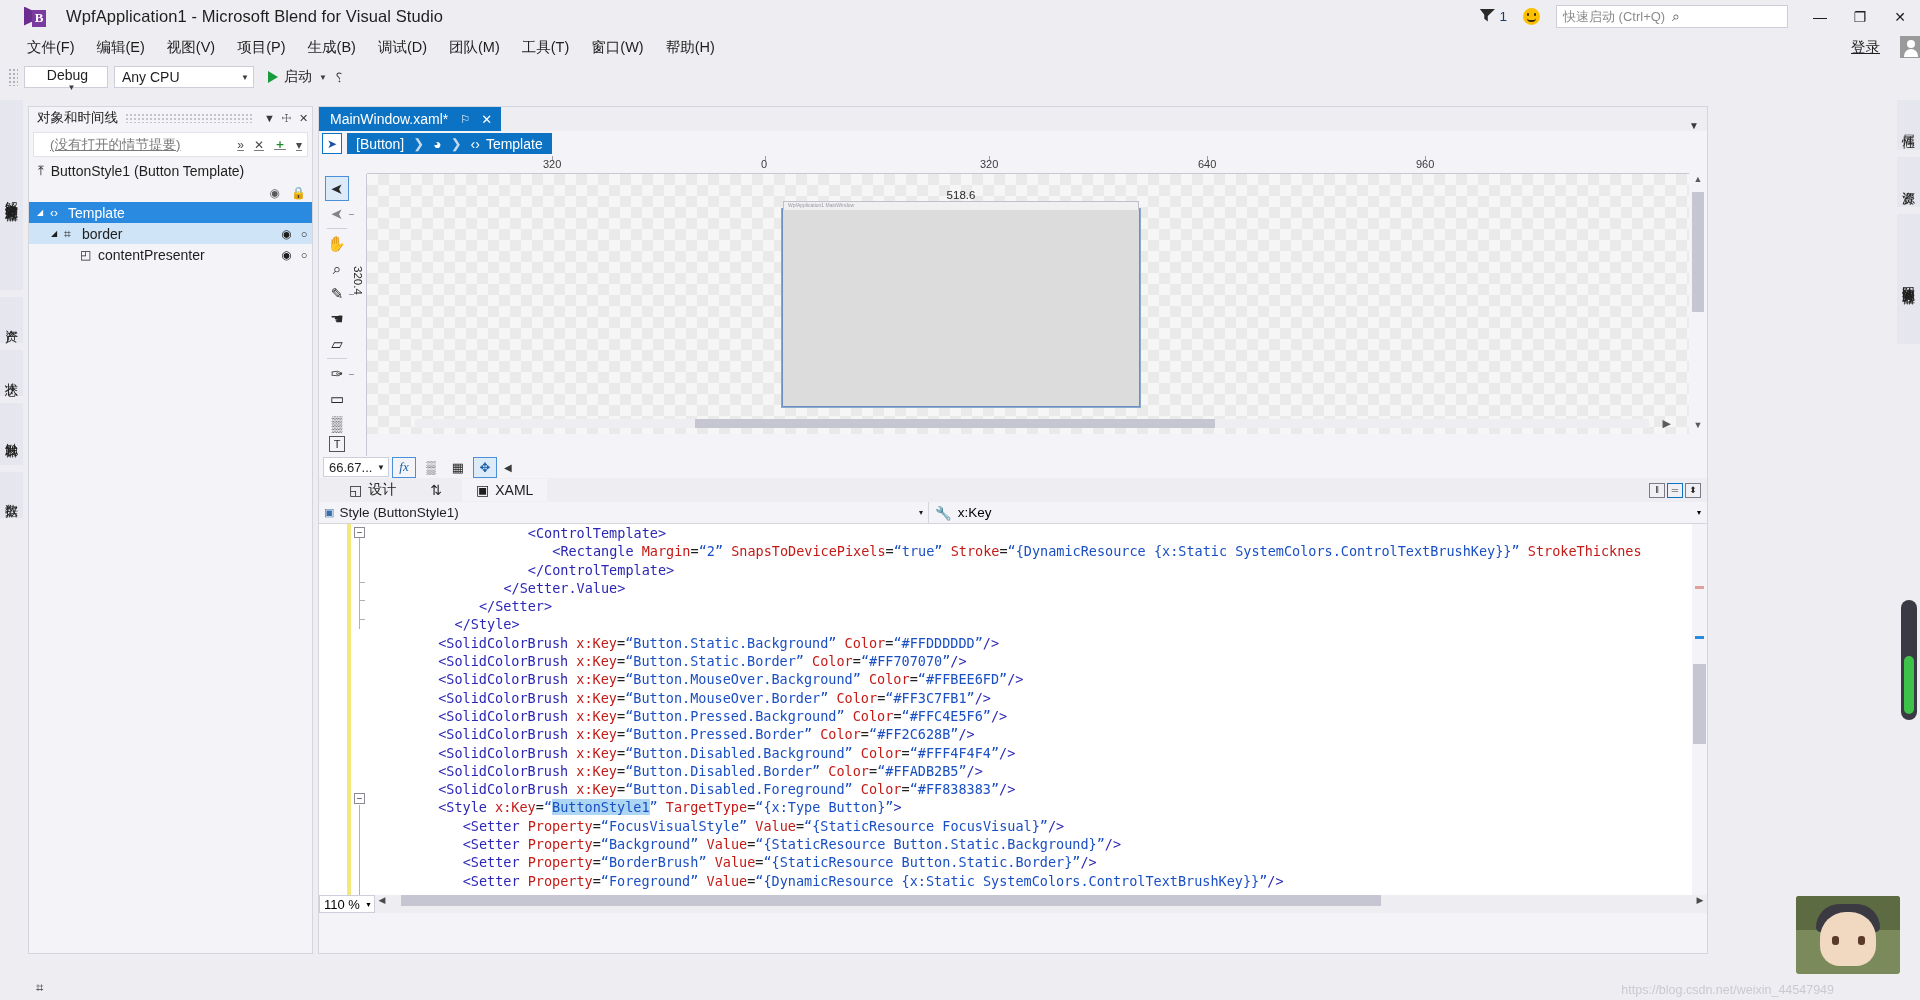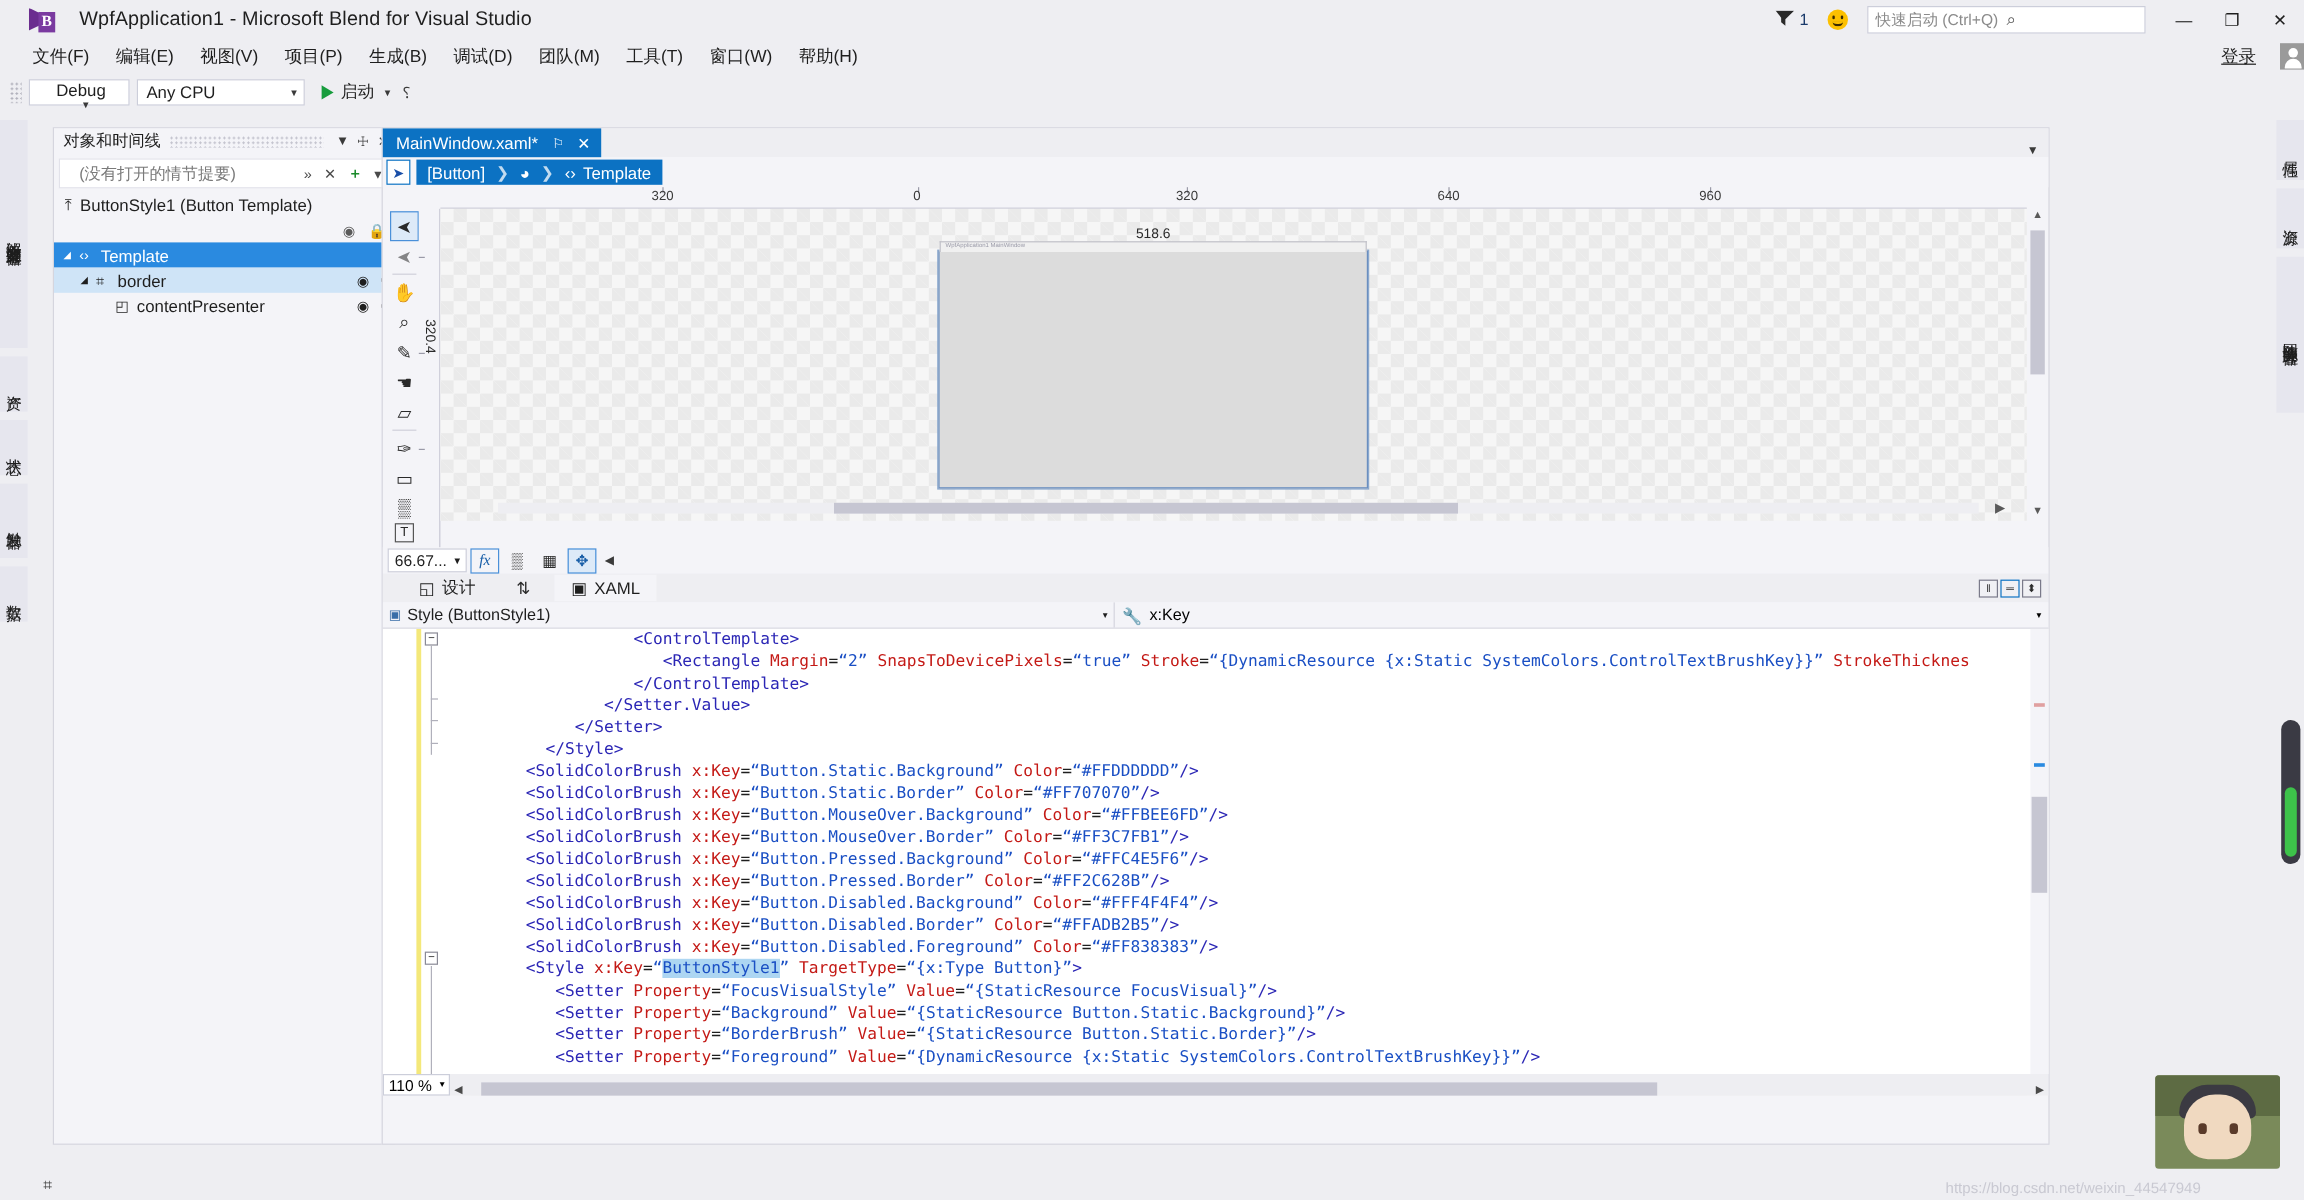--- a/index.html
+++ b/index.html
@@ -134,37 +134,37 @@
     font-family:"Liberation Sans", sans-serif;
     letter-spacing:1px;
   }
   .right-rail {
     position:absolute; right:0; top:100px; width:23px; height:900px;
     background:#eeeef2;
   }
 
   
   .obj-panel {
-    position:absolute; left:44px; top:106px; width:285px; height:848px;
+    position:absolute; left:28px; top:106px; width:285px; height:848px;
     background:#f4f4f8; border:1px solid #d5d5de;
   }
   .obj-header {
     height:22px; display:flex; align-items:center; padding-left:8px;
     font-size:13.5px; color:#1e1e1e; background:#f4f4f8;
   }
   .dots {
     flex:1; height:10px; margin: 0 7px;
     background-image: radial-gradient(#c3c3ce 1px, transparent 1px);
     background-size: 4px 4px; background-position: 0 4px;
   }
   .hdr-ico { width:17px; text-align:center; font-size:11px; color:#3a3a3a; }
   .obj-search {
     height:25px; background:#fff; margin: 3px 4px 0 4px;
     display:flex; align-items:center; padding-left:16px;
-    font-size:13.5px; color:#7a7a7a; border:1px solid #e2e2ea;
+    font-size:13.5px; color:#7a7a7a; border:1px solid #e2e2ea;text-decoration:underline;
   }
   .obj-search .sfill { flex:1; }
   .obj-search .sicon { font-size:12px; color:#4a4a4a; padding:0 5px; }
   .obj-root {
     display:flex; align-items:center; height:27px; padding-left:9px;
     font-size:14px; color:#1e1e1e;
   }
   .obj-root .ri { margin-right:7px; font-size:13px; }
   .eye-row {
     display:flex; align-items:center; justify-content:flex-end;
@@ -361,21 +361,21 @@
   .t-attr { color:#c41a16; }
   .t-val { color:#1a4fc4; }
   .t-plain { color:#1e1e1e; }
   .sel-hl { background:#add6f2; }
   .code-vscroll {
     position:absolute; right:0; top:0; width:15px; height:100%; background:#f4f4f8;
   }
   .cvs-marker { position:absolute; right:3px; width:9px; height:3px; }
   .cvs-thumb { position:absolute; right:1px; width:13px; background:#c6c6d2;}
   .code-hscroll {
-    height:18px; display:flex; align-items:flex-end; background:#eeeef2;
+    height:18px; display:flex; align-items:flex-start; background:#eeeef2;
   }
   .pct-combo {
     width:56px;height:18px;background:#fff;border:1px solid #ccceda;
     display:flex;align-items:center;padding:0 2px 0 4px;font-size:13px;
   }
   .pct-combo .pv{flex:1;}
   .pct-combo .pa{font-size:7px;}
   .hs-track { flex:1; height:11px; background:#eeeef2; position:relative; margin:0 4px;}
   .hs-thumb { position:absolute; left:8px; top:0; width:980px; height:11px; background:#c6c6d2;}
   .hs-arrow { font-size:9px; color:#4a4a4a; width:14px; text-align:center;}

